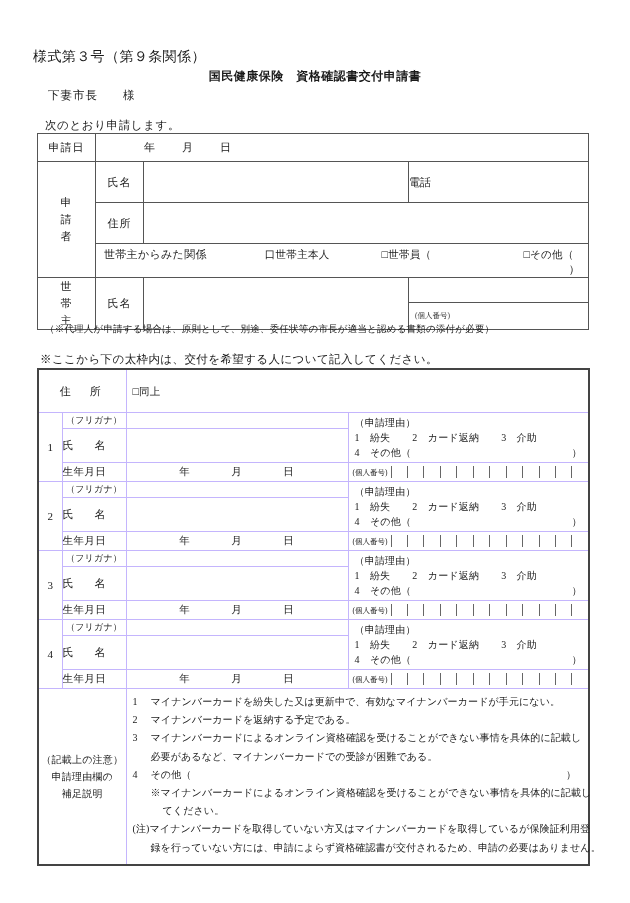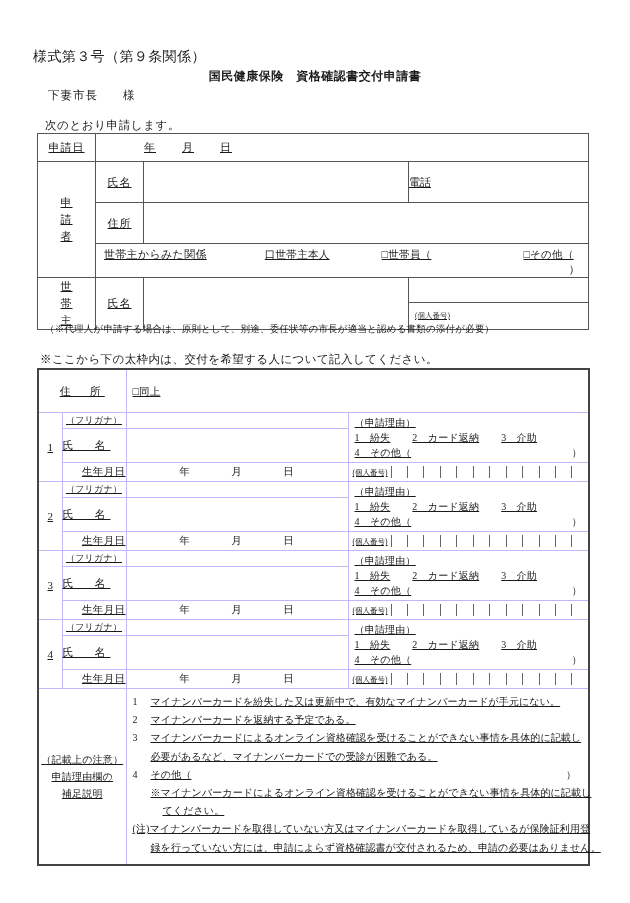--- a/index.html
+++ b/index.html
@@ -62,21 +62,20 @@
     position: absolute;
     border-collapse: collapse;
     table-layout: fixed;
     font-size: 11px;
   }
   .tbl td {
     border: 1px solid #555;
     padding: 0;
     vertical-align: middle;
     position: relative;
-    text-decoration: underline;
   }
   .vtop { vertical-align: top; }
 
   
   #applicant-table {
     left: 37px;
     top: 133px;
     width: 551px;
   }
   .cell-label {
@@ -160,21 +159,21 @@
     font-size: 9px;
     letter-spacing: .2px;
   }
   .name-label {
     text-align: left;
     font-size: 11px;
     letter-spacing: 5px;
     padding-left: 5px;
   }
   .dob-label {
-    text-align: right;
+    text-align: left;
     font-size: 10.5px;
     letter-spacing: .4px;
     margin-left: 31px;
   }
   .dob-line {
     font-size: 10.5px;
     letter-spacing: 1px;
     text-align: center;
     white-space: nowrap;
   }

